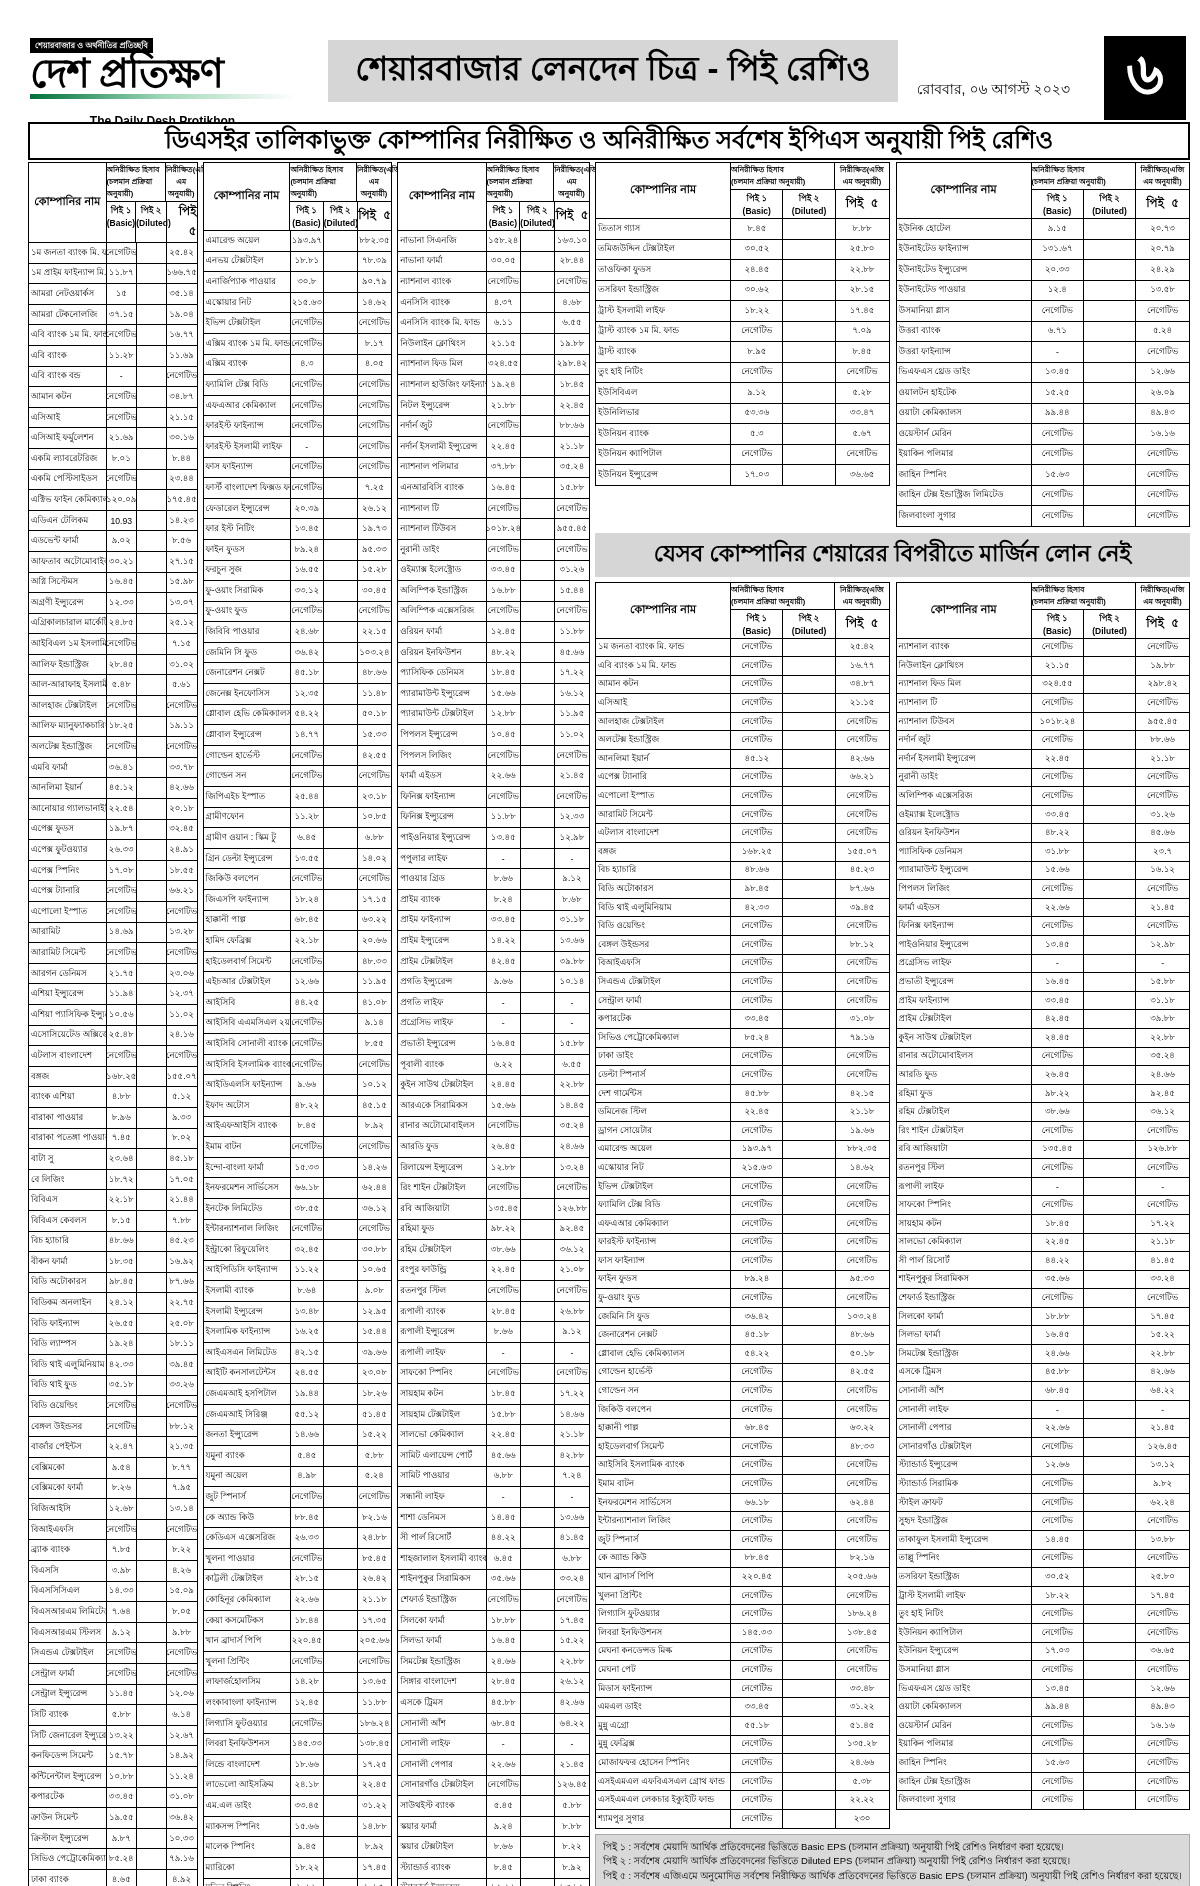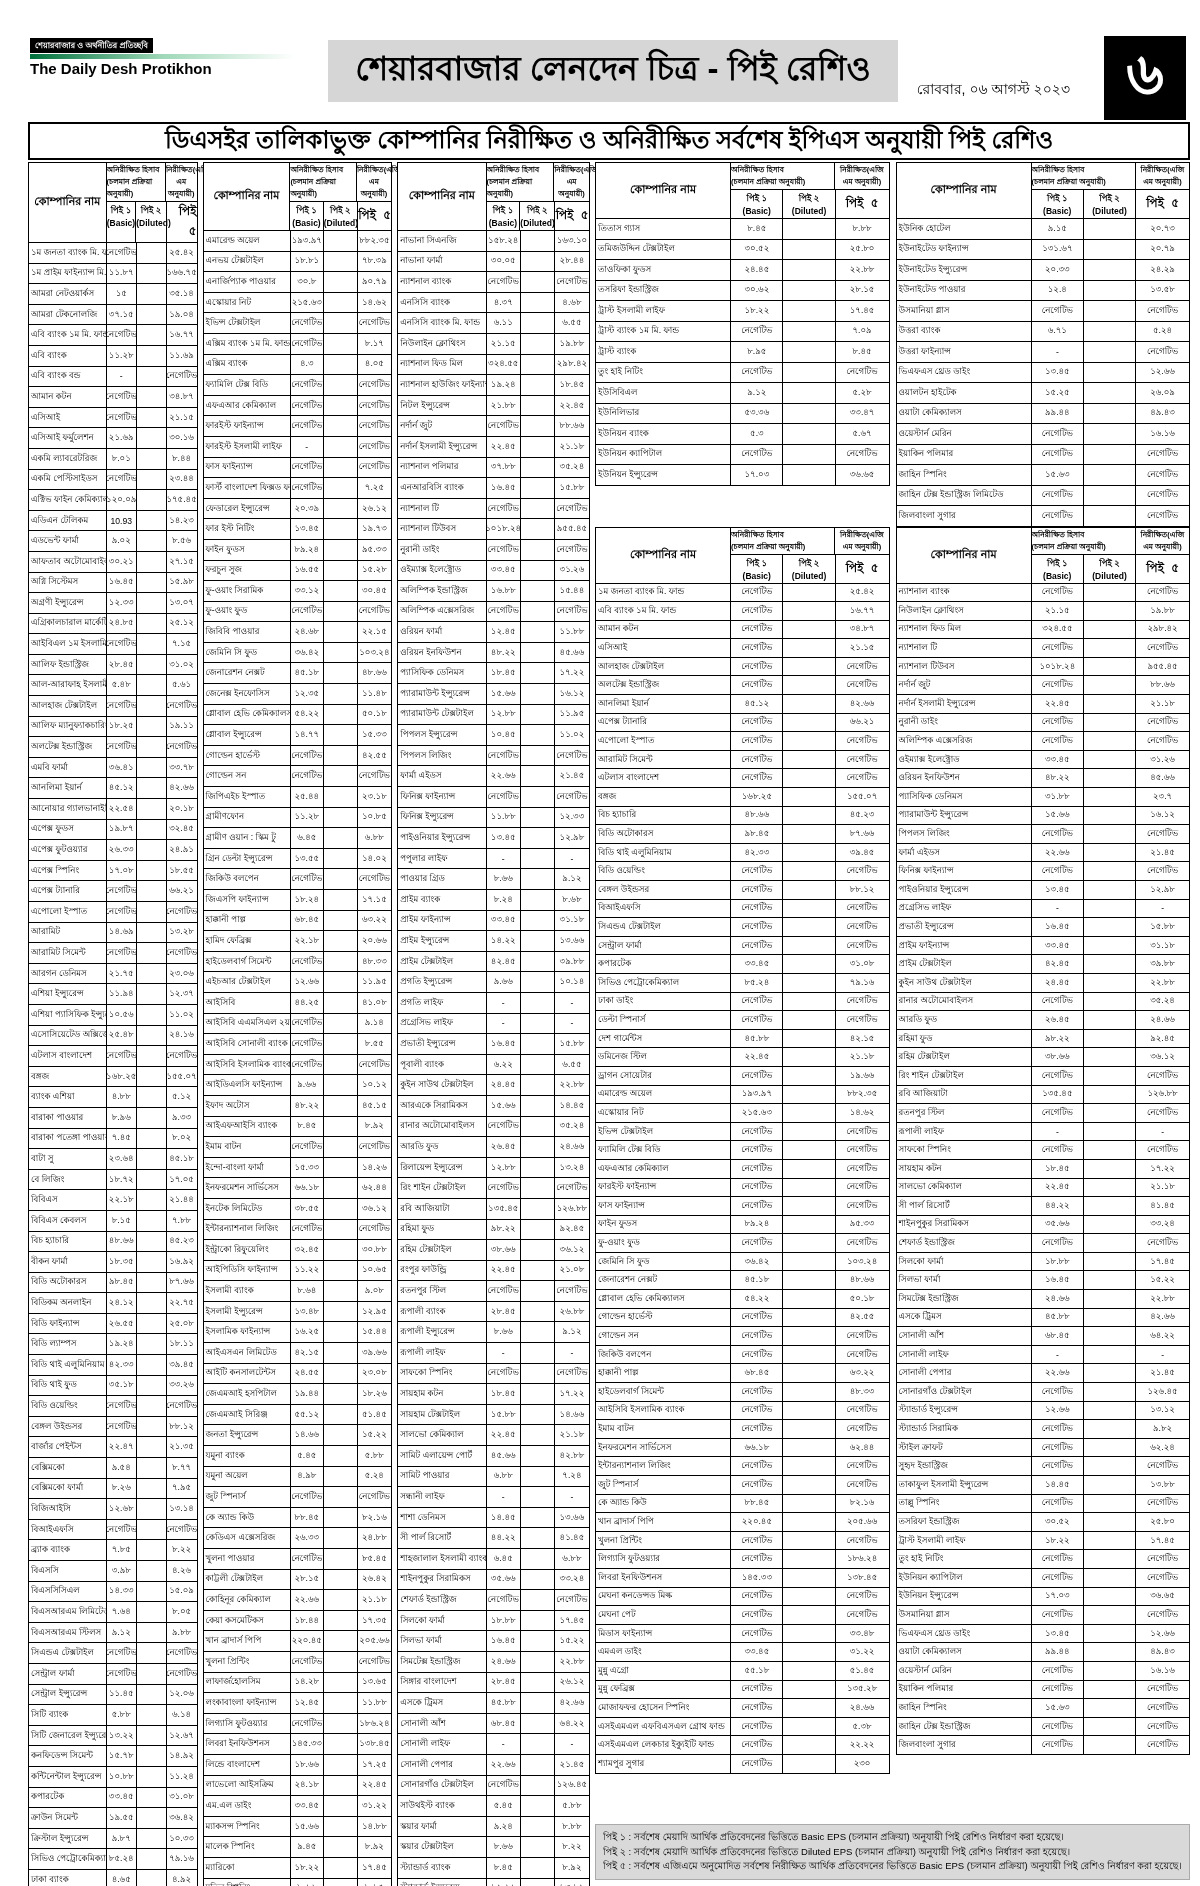--- a/index.html
+++ b/index.html
@@ -4,21 +4,21 @@
 <style>
   html,body{margin:0;padding:0;background:#e9e9e9;}
   .page{position:relative;width:1200px;height:1886px;background:#fff;margin:0 auto;
         font-family:"Liberation Sans","DejaVu Sans",sans-serif;color:#000;overflow:hidden;}
   
   .masthead{position:absolute;left:28px;top:26px;right:10px;height:92px;}
   .logo-block{position:absolute;left:2px;top:8px;width:265px;}
   .logo-tagline{display:inline-block;background:#000;color:#fff;font-size:8px;padding:1px 5px;font-weight:bold;}
   .logo-main{font-size:40px;font-weight:bold;letter-spacing:-1px;line-height:1.0;}
   .logo-underline{height:5px;background:linear-gradient(to right,#00703c,#9fd8b8,#ffffff);margin-top:1px;}
-  .logo-english{font-size:15px;font-weight:bold;text-align:left;margin-top:1px;}
+  .logo-english{font-size:12px;font-weight:bold;text-align:center;margin-top:15px;}
   .main-title{position:absolute;left:300px;top:14px;width:570px;height:62px;background:#d6d6d6;
               display:flex;align-items:center;justify-content:center;font-size:33px;font-weight:bold;}
   .issue-date{position:absolute;right:120px;top:52px;font-size:14px;}
   .page-number{position:absolute;right:4px;top:10px;width:82px;height:84px;background:#000;color:#fff;
                display:flex;align-items:center;justify-content:center;font-size:58px;font-weight:bold;}
   
   .subtitle-bar{position:absolute;left:28px;right:10px;top:122px;height:34px;border:2px solid #000;
                 display:flex;align-items:center;justify-content:center;font-size:24px;font-weight:bold;background:#fff;}
   
   .content{position:absolute;left:28px;right:10px;top:162px;bottom:6px;display:flex;gap:5px;}
@@ -54,20 +54,21 @@
   .footnote div{white-space:nowrap;overflow:hidden;}
 </style>
 </head>
 <body>
 
 <div class="page">
 
   <div class="masthead">
     <div class="logo-block">
       <span class="logo-tagline">শেয়ারবাজার ও অর্থনীতির প্রতিচ্ছবি</span>
+      <div class="logo-main">দেশ প্রতিক্ষণ</div>
       <div class="logo-underline"></div>
       <div class="logo-english">The Daily Desh Protikhon</div>
     </div>
     <div class="main-title">শেয়ারবাজার লেনদেন চিত্র - পিই রেশিও</div>
     <div class="issue-date">রোববার, ০৬ আগস্ট ২০২৩</div>
     <div class="page-number">৬</div>
   </div>
 
   <div class="subtitle-bar">ডিএসইর তালিকাভুক্ত কোম্পানির নিরীক্ষিত ও অনিরীক্ষিত সর্বশেষ ইপিএস অনুযায়ী পিই রেশিও</div>
 
@@ -1792,20 +1793,21 @@
               <div class="trow">
                 <div class="c-name">জিলবাংলা সুগার</div>
                 <div class="c-p1">নেগেটিভ</div>
                 <div class="c-p2"></div>
                 <div class="c-p5">নেগেটিভ</div>
               </div>
             </div>
           </div>
       </div>
 
+      <div class="section-title">যেসব কোম্পানির শেয়ারের বিপরীতে মার্জিন লোন নেই</div>
 
       <div class="margin-pair">
         <div class="ptable t-margin">
             <div class="thead">
               <div class="th-name">কোম্পানির নাম</div>
               <div class="th-right">
                 <div class="th-groups">
                   <div class="th-g1">অনিরীক্ষিত হিসাব<br>(চলমান প্রক্রিয়া অনুযায়ী)</div>
                   <div class="th-g2">নিরীক্ষিত(এজি এম অনুযায়ী)</div>
                 </div>

